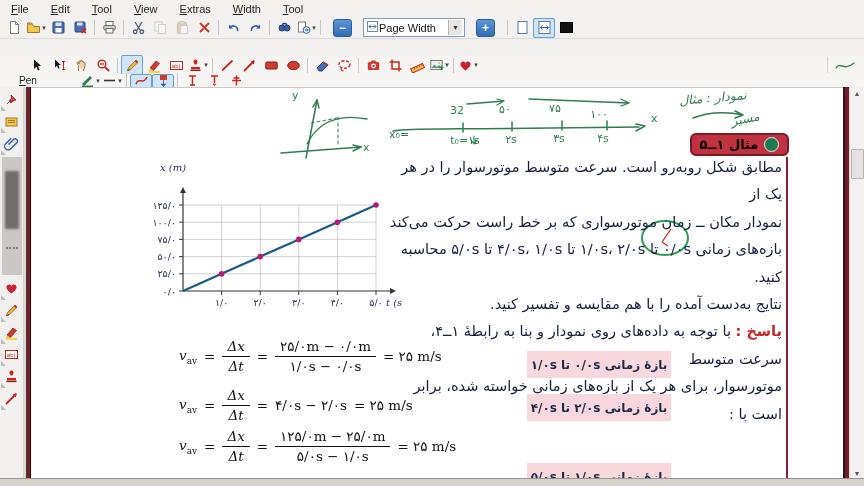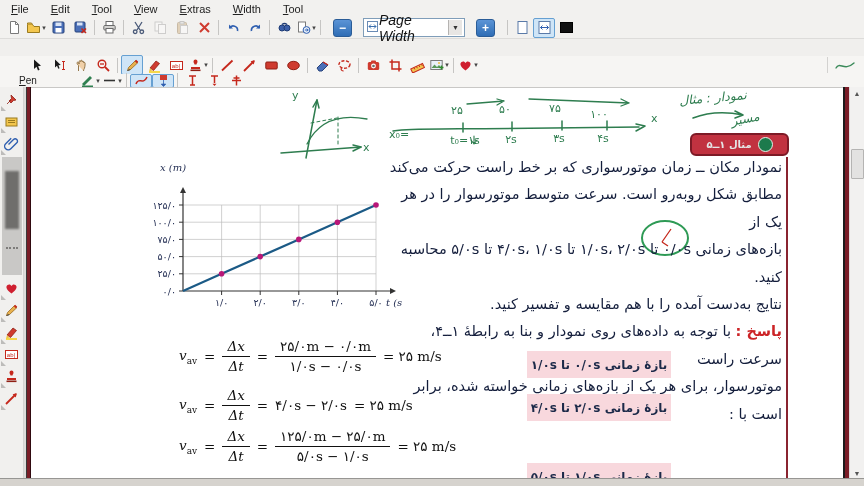--- a/index.html
+++ b/index.html
@@ -13,21 +13,21 @@
   .menu-item::first-letter{text-decoration:underline;}
 
   
   .tb-main{top:17px;height:21px;background:#f2f1ef;display:flex;align-items:center;padding-left:3px;border-bottom:1px solid #dddcda;}
   .tbtn{height:18px;min-width:20px;display:flex;align-items:center;justify-content:center;border:1px solid transparent;border-radius:2px;}
   .tbtn.active{background:#cfe5f7;border-color:#66a0d2;}
   .tbtn.disabled{opacity:.4;}
   .tbsep{width:1px;height:15px;background:#c6c5c3;margin:0 3px;}
   .caret{font-size:7px;color:#444;margin-left:1px;}
   .zoom-combo{height:17px;background:#fff;border:1px solid #7f9db9;display:flex;align-items:center;padding:0 2px;margin:0 2px;width:96px;}
-  .zoom-combo .zc-text{flex:1;font-size:14px;color:#111;padding-left:0;font-style:italic;}
+  .zoom-combo .zc-text{flex:1;font-size:11px;color:#111;padding-left:0;}
   .zoom-combo .zc-arrow{width:13px;height:15px;background:#e8e6e4;border-left:1px solid #b5b3b1;display:flex;align-items:center;justify-content:center;font-size:7px;color:#333;}
   .sqbtn{width:17px;height:16px;border-radius:3px;background:linear-gradient(#5b94d6,#2f6db5);color:#fff;display:flex;align-items:center;justify-content:center;font-weight:bold;font-size:12px;line-height:10px;margin:0 1px;border:1px solid #2a5c97;}
 
   
   .tabbar{top:38px;height:16px;background:linear-gradient(#b7b5b2,#a5a3a0);display:flex;align-items:flex-end;margin-top:32px;}
   .tab{margin-left:8px;height:17px;width:158px;background:linear-gradient(#f7f6f4,#ececea);
     clip-path:polygon(8px 0,calc(100% - 8px) 0,100% 100%,0 100%);
     display:flex;align-items:center;justify-content:center;gap:6px;font-size:10.5px;color:#222;}
   .tab .close-x{color:#8a8a8a;font-size:9px;}
   .tab-dd{position:absolute;right:3px;top:3px;width:13px;height:12px;display:flex;align-items:center;justify-content:center;font-size:7px;color:#333;}
@@ -60,21 +60,21 @@
   .vscroll{position:absolute;right:0;top:0;bottom:0;width:14px;background:#f2f1f0;border-left:1px solid #dcdbda;}
   .vs-arrow{position:absolute;left:1px;width:12px;height:12px;display:flex;align-items:center;justify-content:center;font-size:7px;color:#555;background:#f2f1f0;}
   .vs-thumb{position:absolute;left:1px;top:62px;width:11px;height:28px;background:#e3e2e1;border:1px solid #b5b4b3;border-radius:1px;}
 
   .statusbar{position:absolute;left:0;right:0;bottom:0;height:7px;background:#d6d3ce;border-top:1px solid #979693;}
 
   
   .badge{position:absolute;left:659px;top:45px;width:99px;height:23px;background:#c13240;border:2px solid #7d1a26;border-radius:6px;
     display:flex;flex-direction:row;align-items:center;justify-content:center;gap:6px;direction:rtl;box-sizing:border-box;}
   .badge .circle{width:13px;height:13px;border-radius:50%;background:#1c7a4c;border:1.5px solid #e7f0e9;}
-  .badge .blabel{color:#e5e5e5;font-weight:bold;font-size:10px;font-family:"DejaVu Sans",sans-serif;}
+  .badge .blabel{color:#000000;font-weight:bold;font-size:13px;font-family:"DejaVu Sans",sans-serif;}
   .ex-rule{position:absolute;left:755px;top:69px;bottom:0;width:2px;background:#8a2430;}
 
   .prob-text{position:absolute;right:61px;top:66px;width:396px;direction:rtl;text-align:right;
     font-family:"DejaVu Sans",sans-serif;font-size:14.5px;line-height:27.4px;color:#141e3c;}
   .answer-label{color:#cc2427;font-weight:bold;}
 
   .chart-wrap{position:absolute;left:105px;top:70px;}
 
   .eq{position:absolute;left:148px;display:flex;align-items:center;gap:7px;direction:ltr;
     font-family:"DejaVu Serif",serif;font-size:13.5px;color:#111;}
@@ -514,21 +514,21 @@
         <path d="M268 9 L368 13 M368 13 l-8 -4 M368 13 l-8 3" stroke-width="1.3"></path>
         <path d="M213 46 L213 54 M213 54 l-3 -4 M213 54 l3 -4" stroke-width="1.1"></path>
 
         <path d="M432 28 C450 21 468 22 482 25 M482 25 l-8 -4 M482 25 l-8 3" stroke-width="1.6"></path>
       </svg>
 
       <span class="hw-label" style="left:261px;top:1px;">y</span>
       <span class="hw-label" style="left:332px;top:53px;">x</span>
       <span class="hw-label" style="left:358px;top:40px;">x₀=</span>
       <span class="hw-label" style="left:620px;top:24px;">x</span>
-      <span class="hw-label hw-center" style="left:426px;top:16px;">۲۵</span>
+      <span class="hw-label hw-center" style="left:426px;top:16px;">32</span>
       <span class="hw-label hw-center" style="left:474px;top:15px;">۵۰</span>
       <span class="hw-label hw-center" style="left:524px;top:14px;">۷۵</span>
       <span class="hw-label hw-center" style="left:568px;top:20px;">۱۰۰</span>
       <span class="hw-label hw-center" style="left:434px;top:46px;">t₀=۱s</span>
       <span class="hw-label hw-center" style="left:480px;top:45px;">۲s</span>
       <span class="hw-label hw-center" style="left:528px;top:44px;">۳s</span>
       <span class="hw-label hw-center" style="left:572px;top:44px;">۴s</span>
       <span class="hw-label hw-note" dir="rtl" style="left:648px;top:2px;transform:rotate(-5deg);">نمودار : مثال</span>
       <span class="hw-label hw-note" dir="rtl" style="left:700px;top:23px;transform:rotate(-10deg);">مسیر</span>
 
@@ -537,27 +537,27 @@
         <path d="M33 11 L24 24 M24 24 l6 4" stroke="#c5281c" stroke-width="1.3"></path>
       </svg>
 
       <div class="badge">
         <span class="circle"></span>
         <span class="blabel">مثال ۱ــ۵</span>
       </div>
       <div class="ex-rule"></div>
 
       <div class="prob-text">
+        <div>مطابق شکل روبه‌رو است. سرعت متوسط موتورسوار را در هر یک از</div>
         <div>نمودار مکان ــ زمان موتورسواری که بر خط راست حرکت می‌کند</div>
-        <div>مطابق شکل روبه‌رو است. سرعت متوسط موتورسوار را در هر یک از</div>
         <div>بازه‌های زمانی ۰/۰s تا ۱/۰s، ۲/۰s تا ۴/۰s، ۱/۰s تا ۵/۰s محاسبه کنید.</div>
         <div>نتایج به‌دست آمده را با هم مقایسه و تفسیر کنید.</div>
         <div>
           <span class="answer-label">پاسخ :</span>
-          <span>با توجه به داده‌های روی نمودار و بنا به رابطهٔ ۱ــ۴، سرعت راست</span>
+          <span>با توجه به داده‌های روی نمودار و بنا به رابطهٔ ۱ــ۴، سرعت متوسط</span>
         </div>
         <div>موتورسوار، برای هر یک از بازه‌های زمانی خواسته شده، برابر است با :</div>
       </div>
 
       <div class="chart-wrap">
         <svg id="chart" width="266" height="160" viewBox="0 0 266 160">
             <line x1="47" y1="115.8" x2="240" y2="115.8" stroke="#bdbdbd" stroke-width="0.7"></line>
             <line x1="47" y1="98.6" x2="240" y2="98.6" stroke="#bdbdbd" stroke-width="0.7"></line>
             <line x1="47" y1="81.4" x2="240" y2="81.4" stroke="#bdbdbd" stroke-width="0.7"></line>
             <line x1="47" y1="64.2" x2="240" y2="64.2" stroke="#bdbdbd" stroke-width="0.7"></line>

